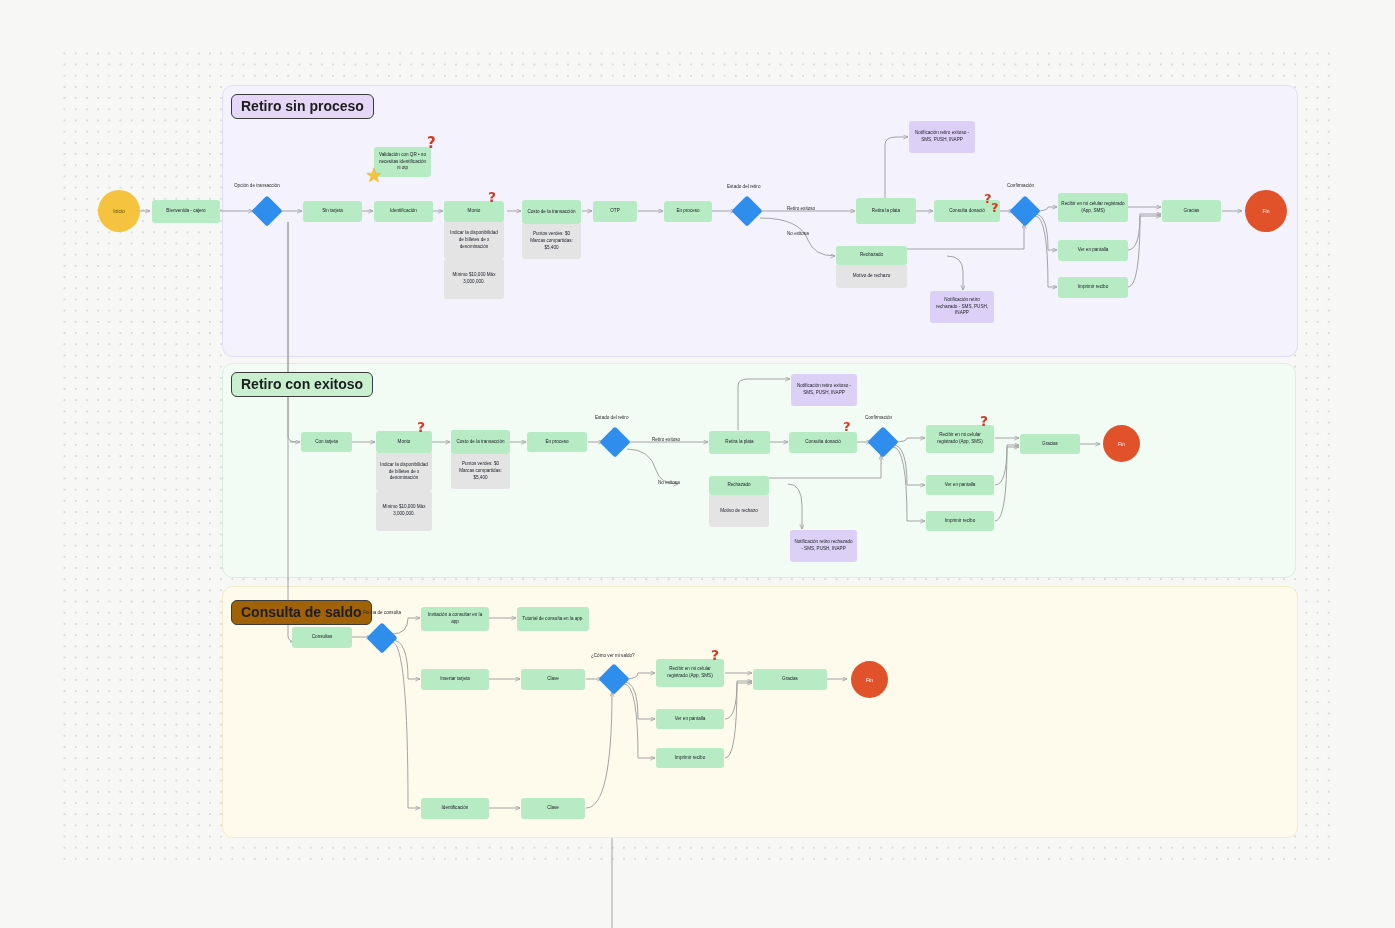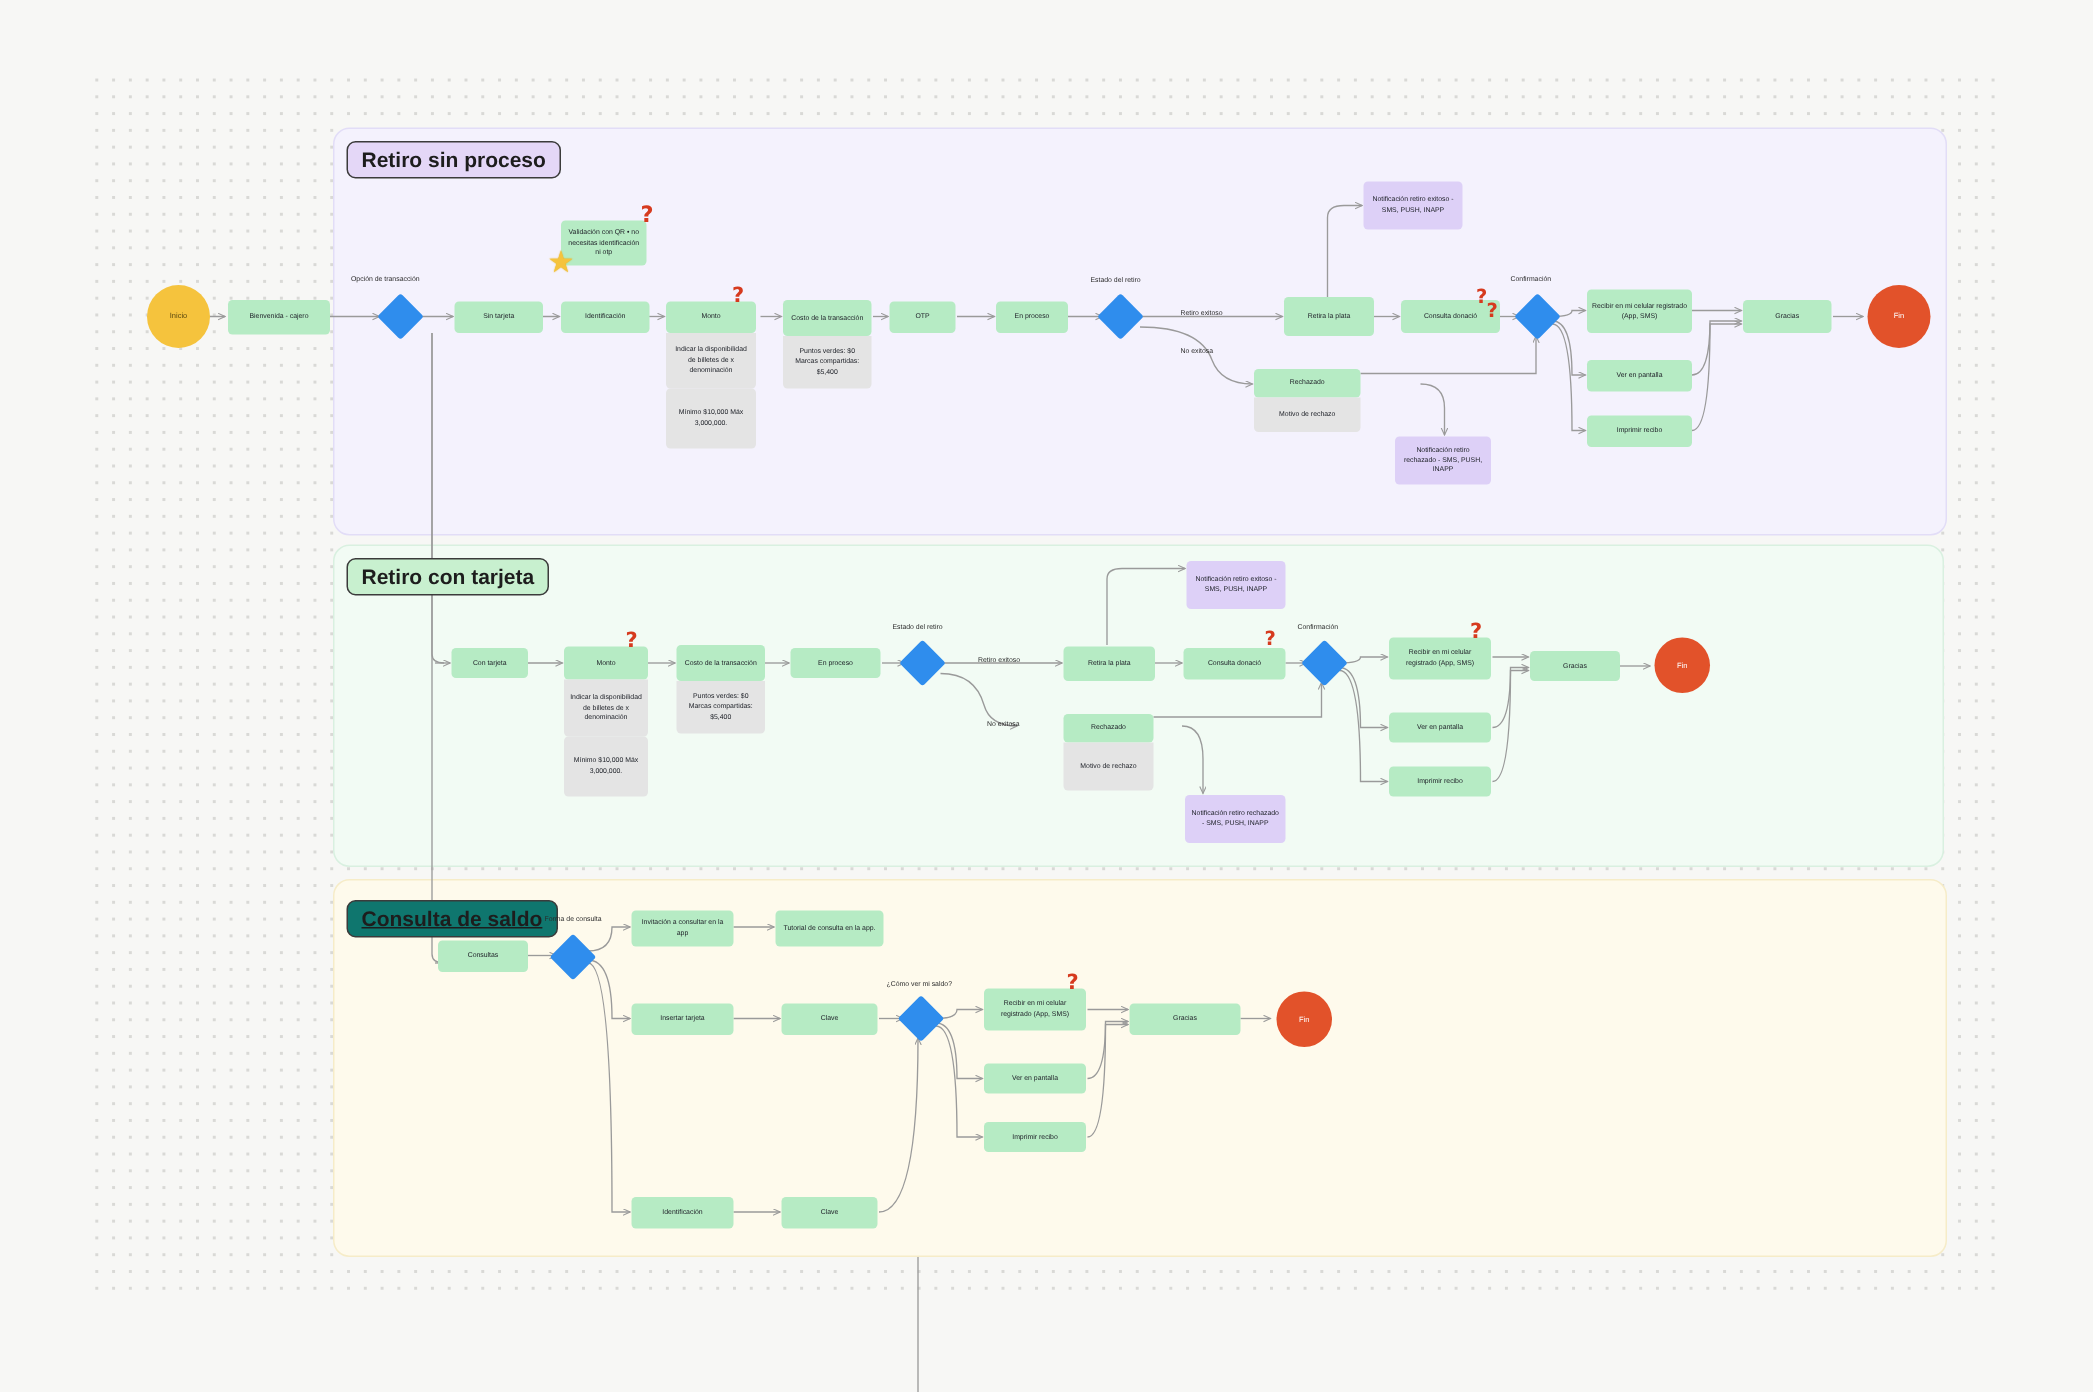--- a/index.html
+++ b/index.html
@@ -31,21 +31,21 @@
   .lane.l3{left:222px;top:586px;width:1076px;height:252px;background:#fefaec;border:1px solid #f6ecc8;}
 
   .lane-title{
     position:absolute;display:inline-block;
     font-size:14px;font-weight:bold;color:#1d1d1d;
     padding:3px 9px 4px 9px;border-radius:6px;
     border:1.4px solid #3b3b3b;white-space:nowrap;line-height:1.15;
   }
   .lane-title.t1{left:231px;top:94px;background:#e4d7f7;}
   .lane-title.t2{left:231px;top:372px;background:#c8f0cf;}
-  .lane-title.t3{left:231px;top:600px;background:#0f766e;text-decoration:underline;}
+  .lane-title.t3{left:231px;top:600px;background:#a16207;}
 
   .node{
     position:absolute;box-sizing:border-box;
     background:#b6ebc4;border-radius:3px;
     display:flex;align-items:center;justify-content:center;
     text-align:center;color:#20232a;
     font-size:4.6px;line-height:1.5;padding:1px 3px;
   }
   .node.purple{background:#ddd0f7;}
   .node.note{background:#e4e4e4;border-radius:0 0 3px 3px;}
@@ -180,21 +180,21 @@
     <path d="M725,673 H742 H752"></path>
     <path d="M725,719 Q737,719 737,681 H752"></path>
     <path d="M725,758 Q737,758 737,683 H752"></path>
     <path d="M827,679 H847"></path>
 
     <path d="M612,838 V928" marker-end="none"></path>
   </g>
 </svg>
 
 <div class="lane-title t1">Retiro sin proceso</div>
-<div class="lane-title t2">Retiro con tarjeta</div>
+<div class="lane-title t2">Retiro con exitoso</div>
 <div class="lane-title t3">Consulta de saldo</div>
 
 <div class="circle start" style="left:98px;top:190px;width:42px;height:42px;">Inicio</div>
 <div class="node" style="left:152px;top:200px;width:68px;height:23px;">Bienvenida - cajero</div>
 <div class="edge-label" style="left:234px;top:183px;">Opción de transacción</div>
 <div class="diamond" style="left:256px;top:200px;width:22px;height:22px;"></div>
 
 <div class="node" style="left:303px;top:201px;width:59px;height:21px;">Sin tarjeta</div>
 <div class="node" style="left:374px;top:201px;width:59px;height:21px;">Identificación</div>
 

